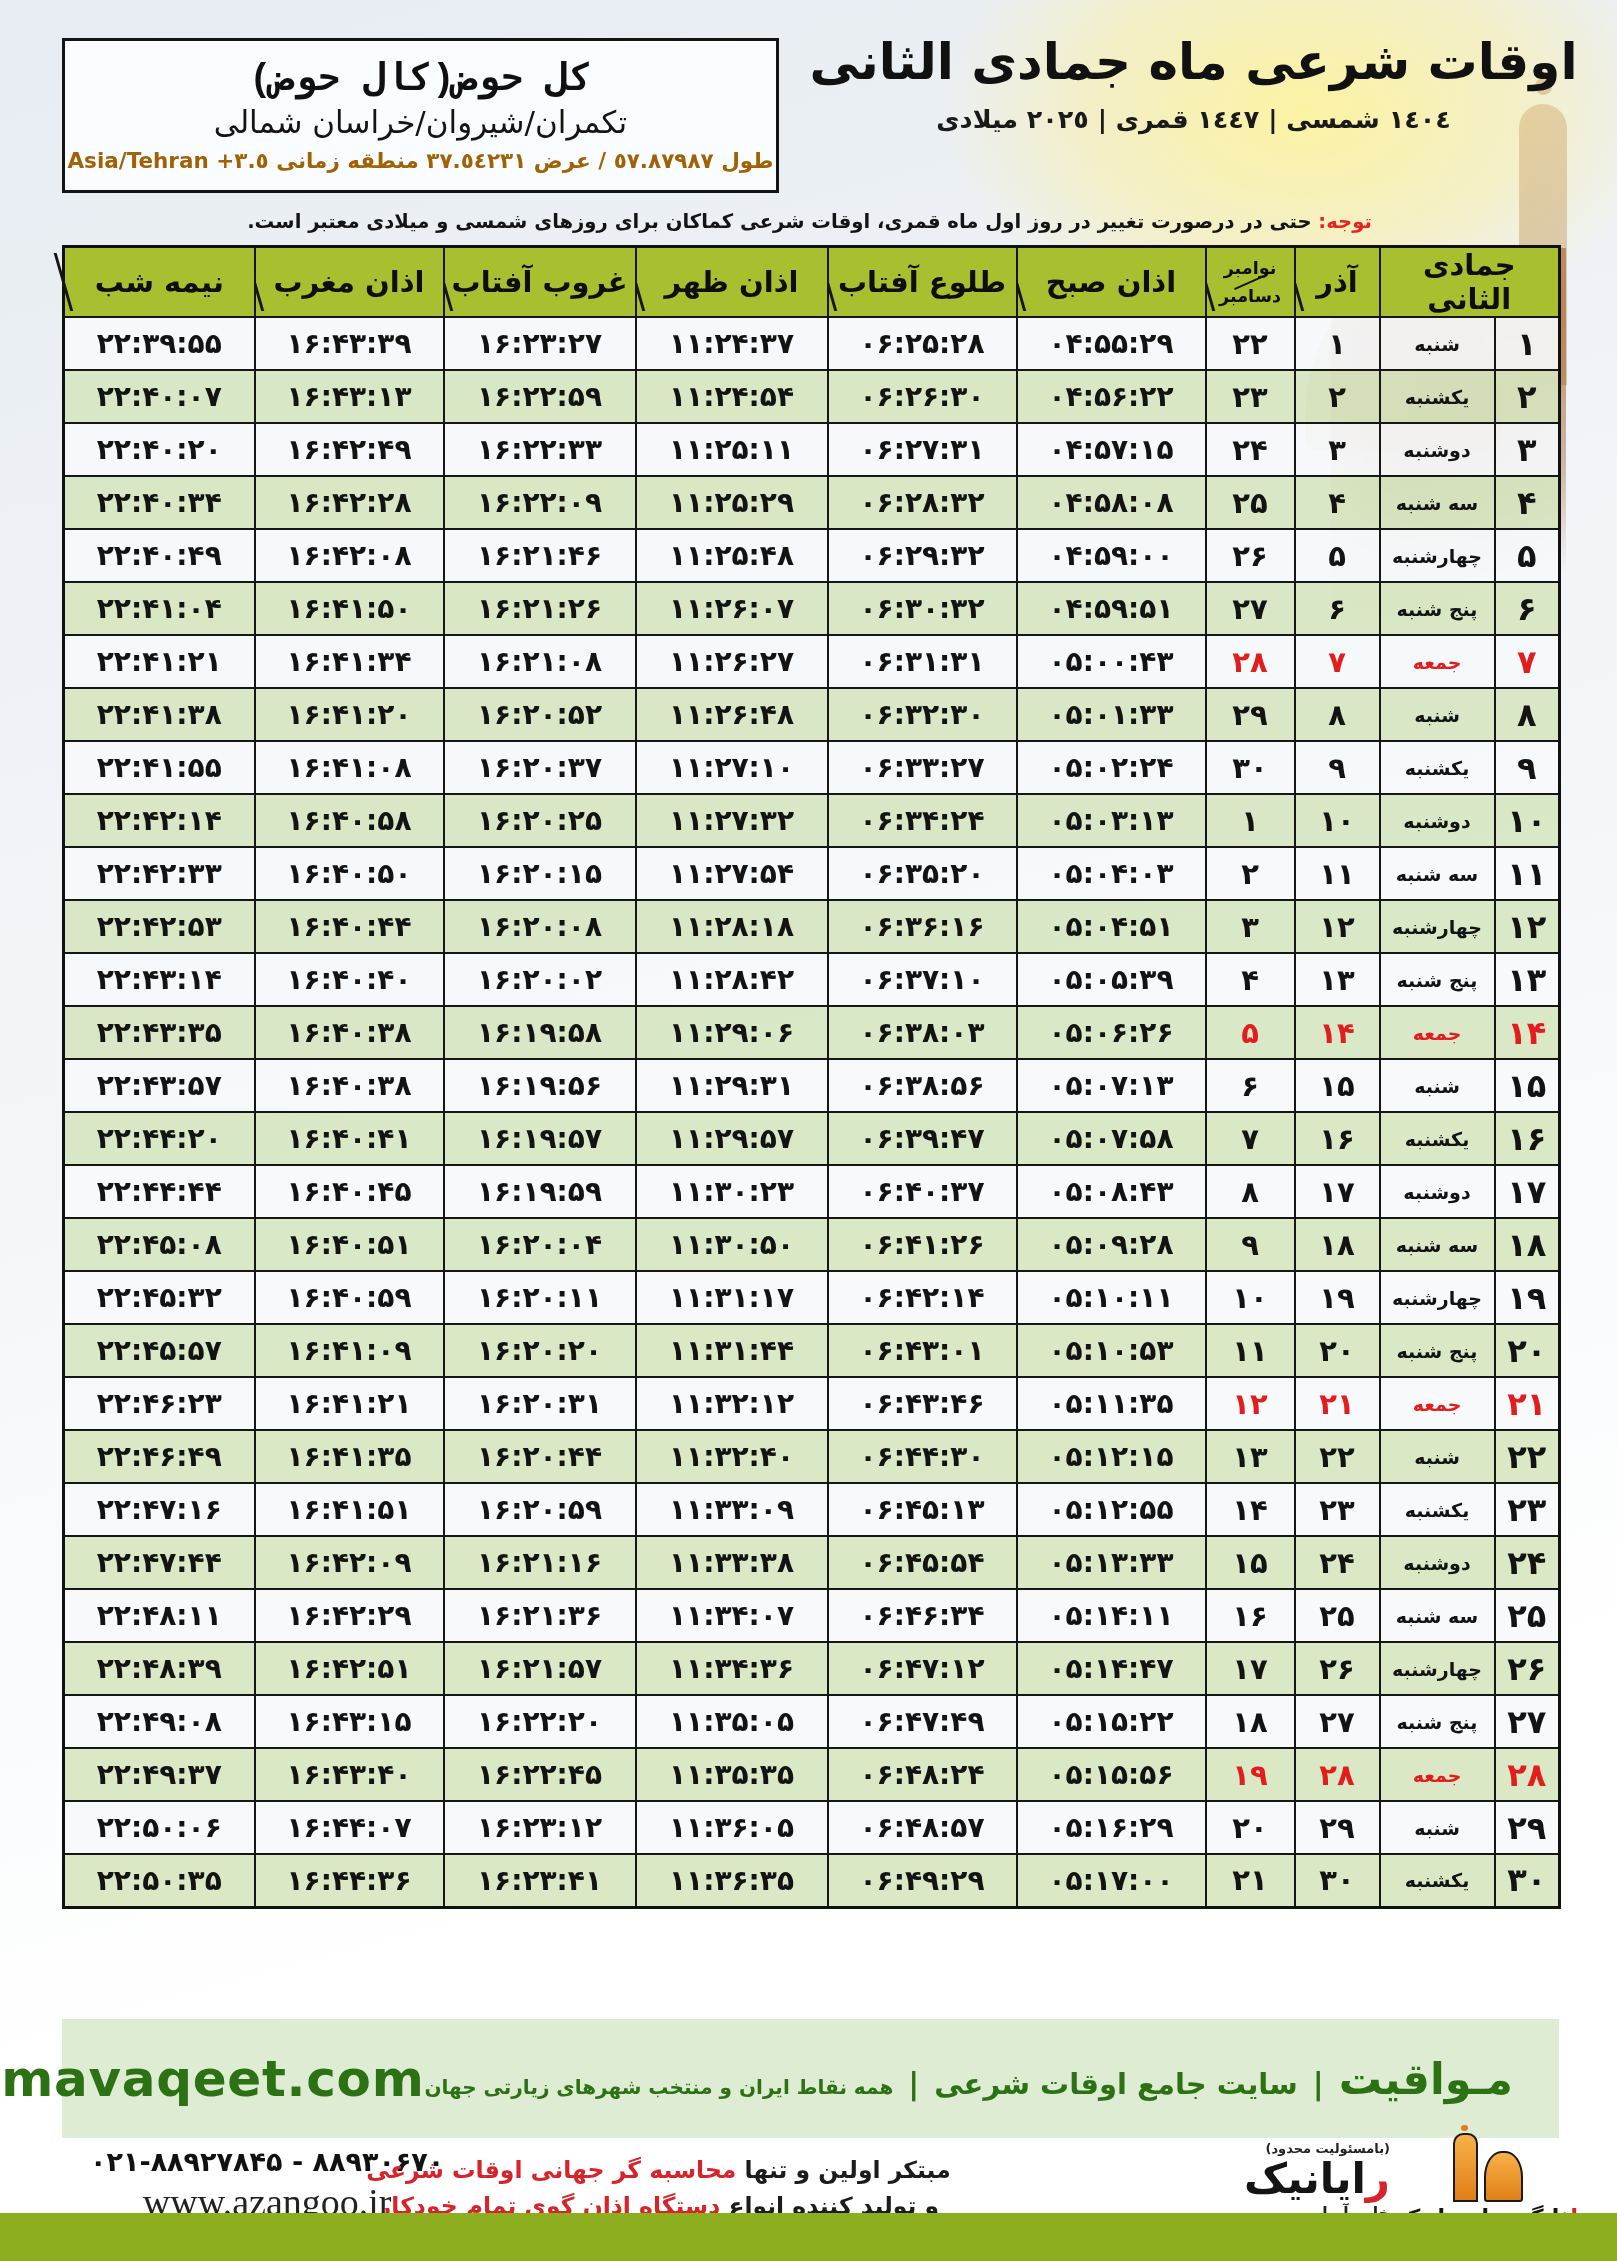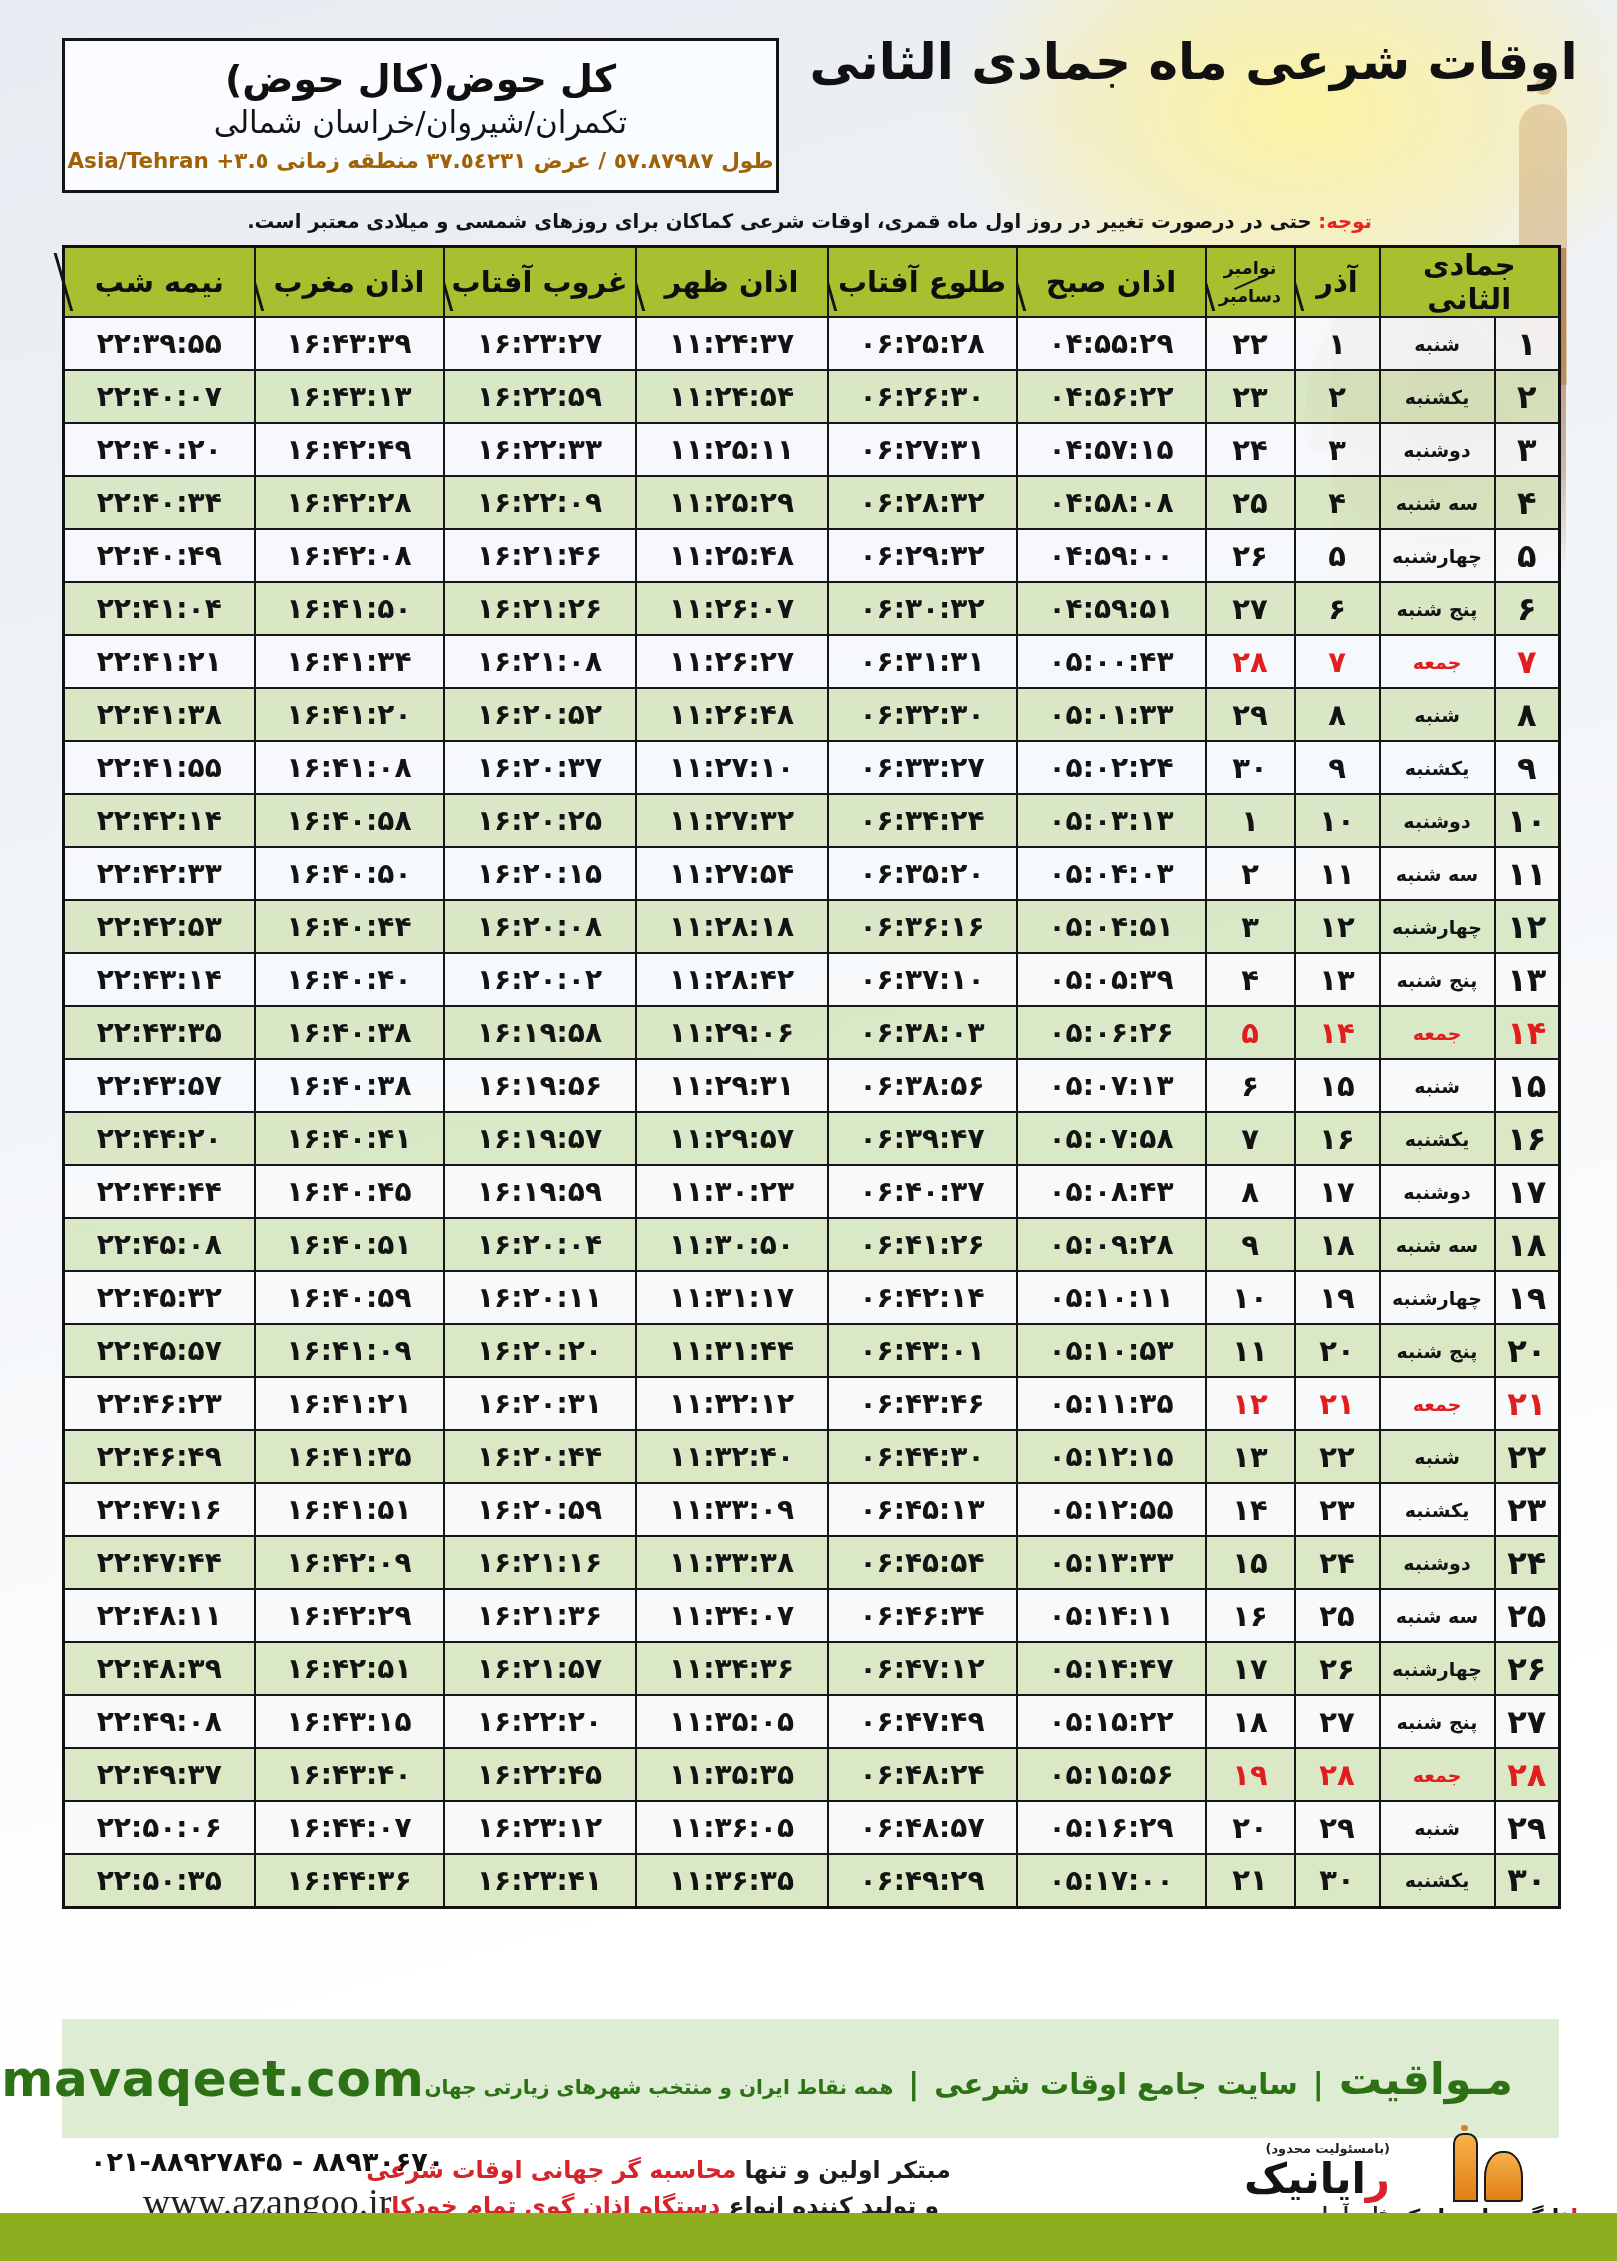--- a/index.html
+++ b/index.html
@@ -19,21 +19,21 @@
         background:radial-gradient(circle at 78% 12%,rgba(176,108,52,.8),rgba(150,92,50,.4) 42%,rgba(150,92,50,0) 68%),
                    radial-gradient(circle at 30% 55%,rgba(190,140,80,.45),rgba(190,140,80,0) 60%);}
   
   .title-block{position:absolute;right:33px;top:31px;width:783px;text-align:center;z-index:2;direction:rtl;}
   .main-title{font-size:50px;font-weight:bold;color:#111;line-height:1.25;}
   .sub-title{font-size:29px;font-weight:bold;color:#161616;margin-top:9px;}
   .years-line{font-size:25.4px;font-weight:bold;color:#1a1a1a;margin-top:10.4px;}
   .location-box{position:absolute;left:62px;top:38px;width:711px;height:149px;z-index:2;
         background:rgba(251,253,255,.95);border:3.3px solid #141414;direction:rtl;
         display:flex;flex-direction:column;align-items:center;justify-content:center;}
-  .loc-name{font-size:38px;font-weight:bold;color:#101010;line-height:1.15;}
+  .loc-name{font-size:38px;font-weight:bold;color:#101010;line-height:1.15;font-family:Liberation Mono, monospace;}
   .loc-region{font-size:31px;color:#141414;margin-top:2.6px;}
   .loc-coords{font-size:21.5px;font-weight:bold;color:#a16207;margin-top:7.8px;}
   .loc-coords .tz{direction:ltr;unicode-bidi:embed;}
   .note-line{position:absolute;left:59px;top:210px;width:1501px;text-align:center;z-index:2;direction:rtl;
         font-size:19.6px;font-weight:bold;color:#141414;}
   .note-label{color:#e8251d;}
   
   .prayer-table{position:absolute;left:62px;top:245px;width:1497px;z-index:1;direction:rtl;
         border-collapse:collapse;table-layout:fixed;}
   .prayer-table th,.prayer-table td{border:2px solid #161616;text-align:center;vertical-align:middle;padding:0;}
@@ -92,20 +92,21 @@
 
 <div class="page">
 
   <div class="sunburst"></div>
   <div class="minaret-art"></div>
   <div class="dome-art"></div>
   <div class="table-art"></div>
 
   <div class="title-block">
     <div class="main-title">اوقات شرعی ماه جمادی الثانی</div>
+    <div class="years-line">١٤٠٤ شمسی | ١٤٤٧ قمری | ٢٠٢٥ میلادی</div>
   </div>
 
   <div class="location-box">
     <div class="loc-name">کل حوض(کال حوض)</div>
     <div class="loc-region">تکمران/شیروان/خراسان شمالی</div>
     <div class="loc-coords">
       <span>طول ٥٧.٨٧٩٨٧ / عرض ٣٧.٥٤٢٣١ منطقه زمانی</span>
       <span class="tz">Asia/Tehran +٣.٥</span>
     </div>
   </div>

